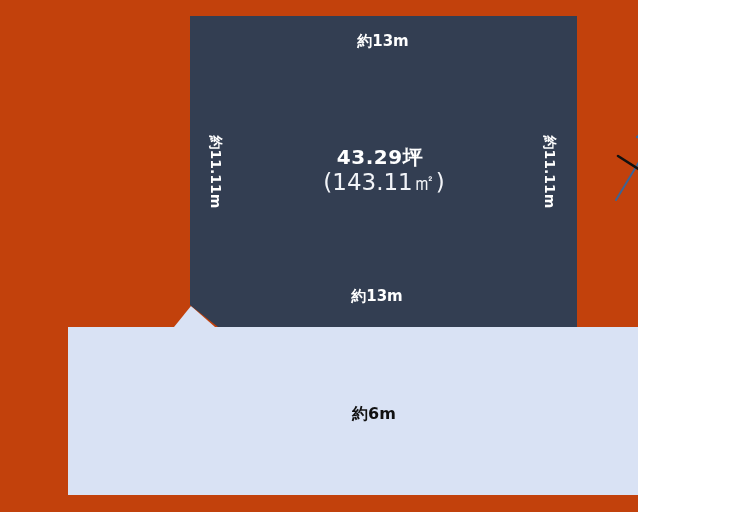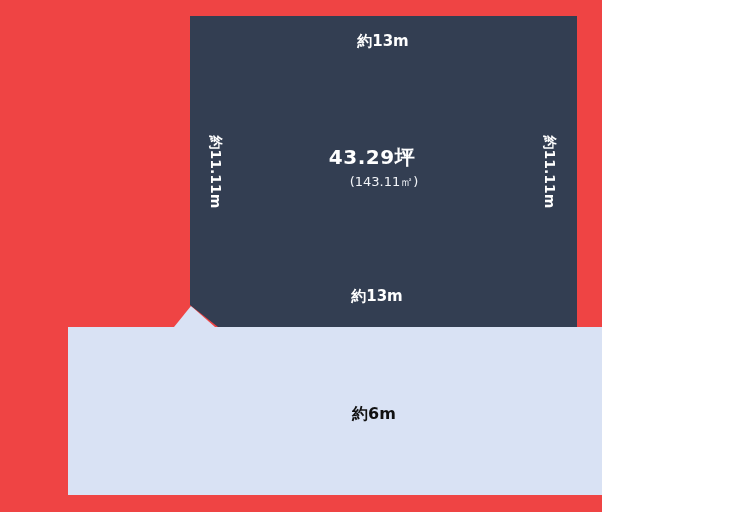--- a/index.html
+++ b/index.html
@@ -5,22 +5,23 @@
   html, body {
     margin: 0;
     padding: 0;
     background: #ffffff;
     font-family: "DejaVu Sans", "Liberation Sans", sans-serif;
   }
   .canvas {
     position: relative;
     width: 602px;
     height: 512px;
-    background: #ef4444;
+    background: #c2410c;
     overflow: hidden;
+    padding-left: 36px;
   }
   
   .plot {
     position: absolute;
     left: 190px;
     top: 16px;
     width: 387px;
     height: 311px;
     background: #333e52;
     clip-path: polygon(0 0, 387px 0, 387px 311px, 28px 311px, 0 289px);
@@ -60,31 +61,31 @@
     left: 215px; top: 172px;
     font-size: 14px;
     transform: translate(-50%, -50%) rotate(90deg);
   }
   .dim-right {
     left: 549px; top: 172px;
     font-size: 14px;
     transform: translate(-50%, -50%) rotate(90deg);
   }
   .area-tsubo {
-    left: 372px; top: 157px;
+    left: 380px; top: 157px;
     color: #ffffff;
     font-weight: bold;
     font-size: 20px;
     letter-spacing: 0.5px;
   }
   .area-sqm {
     left: 384px; top: 182px;
     color: #f2f4f8;
     font-weight: normal;
-    font-size: 13px;
+    font-size: 23px;
   }
   .road-dim {
     left: 374px; top: 414px;
     color: #111111;
     font-weight: bold;
     font-size: 16px;
   }
   .compass {
     position: absolute;
     left: 598px;

